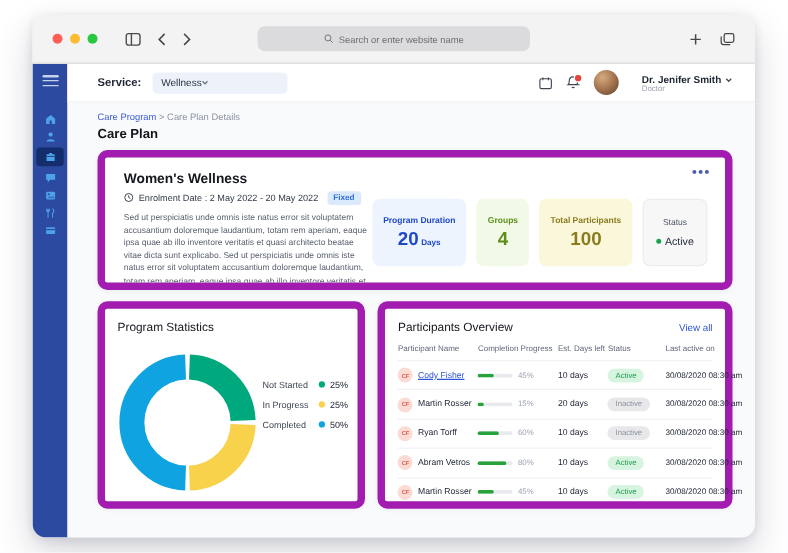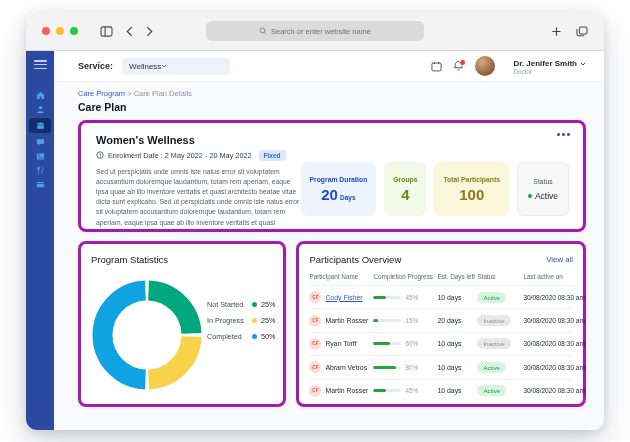--- a/index.html
+++ b/index.html
@@ -38,21 +38,21 @@
   .user{display:flex;align-items:flex-end;gap:18px}
   .avatar{width:20px;height:20px;border-radius:50%;
           background:radial-gradient(circle at 35% 30%,#d6ab80 0%,#a3734e 50%,#5e3d29 100%)}
   .user-name{font-size:8px;font-weight:bold;color:#1d2433;display:flex;align-items:center;gap:3px;line-height:1.2}
   .user-role{font-size:6.3px;color:#9aa1ad;line-height:1.2}
   
   .content{flex:1;padding:7px 18px 0 24px;min-height:0}
   .breadcrumb{font-size:7.5px;color:#8b93a3}
   .bc-link{color:#3b5bd6}
   .page-title{font-size:10.5px;font-weight:bold;color:#12141a;margin-top:3px}
-  .card{background:#fff;border:3px solid #a21caf;border-radius:8px;box-shadow:0 1px 4px rgba(25,35,65,.05);box-sizing:border-box}
+  .card{background:#fff;border:6px solid #a21caf;border-radius:8px;box-shadow:0 1px 4px rgba(25,35,65,.05);box-sizing:border-box}
   .program-card{margin-top:7px;height:112px;padding:11px 14px 10px 15px;display:flex;position:relative;overflow:hidden}
   .pc-left{flex:0 1 236px;min-width:0}
   .pc-title{font-size:11px;font-weight:bold;color:#14161d}
   .pc-enrol{display:flex;align-items:center;gap:4px;margin-top:4px;font-size:7.3px;color:#333b49}
   .badge-fixed{background:#dbe9fd;color:#2e6fdd;font-size:6.5px;font-weight:bold;padding:1.8px 5px;border-radius:3px;margin-left:3px}
   .pc-desc{margin-top:6px;font-size:6.8px;color:#59606e;line-height:1.5}
   .pc-right{flex:1 0 auto;display:flex;justify-content:flex-end;align-items:flex-end;gap:8px;padding-bottom:3px}
   .tile{border-radius:6px;height:54px;display:flex;flex-direction:column;align-items:center;justify-content:center;
         padding:0 9px;text-align:center;box-sizing:border-box}
   .tile-status{border:1px solid #ececef;min-width:52px}

